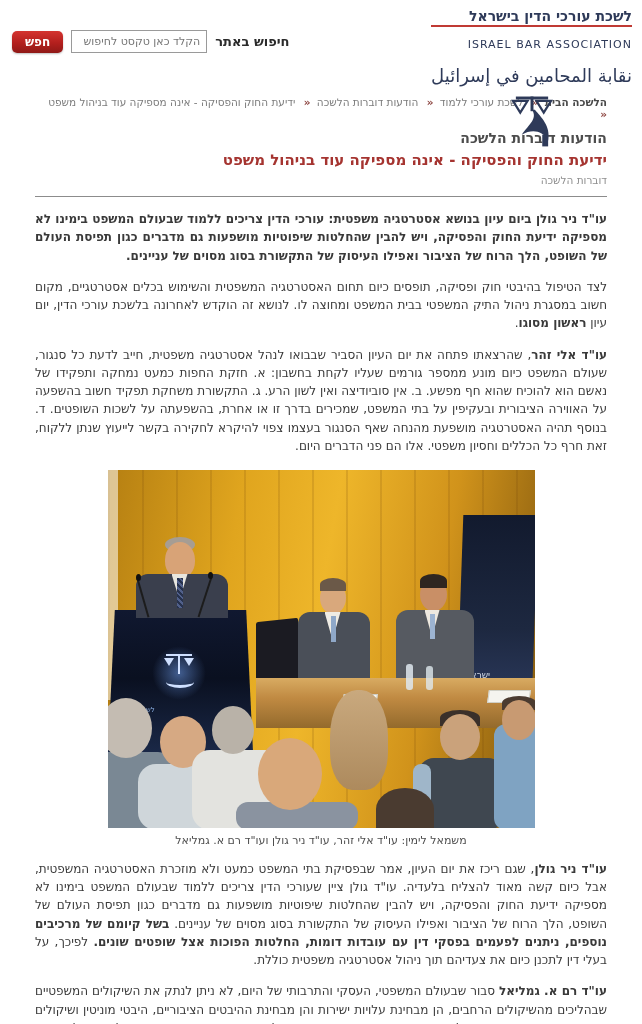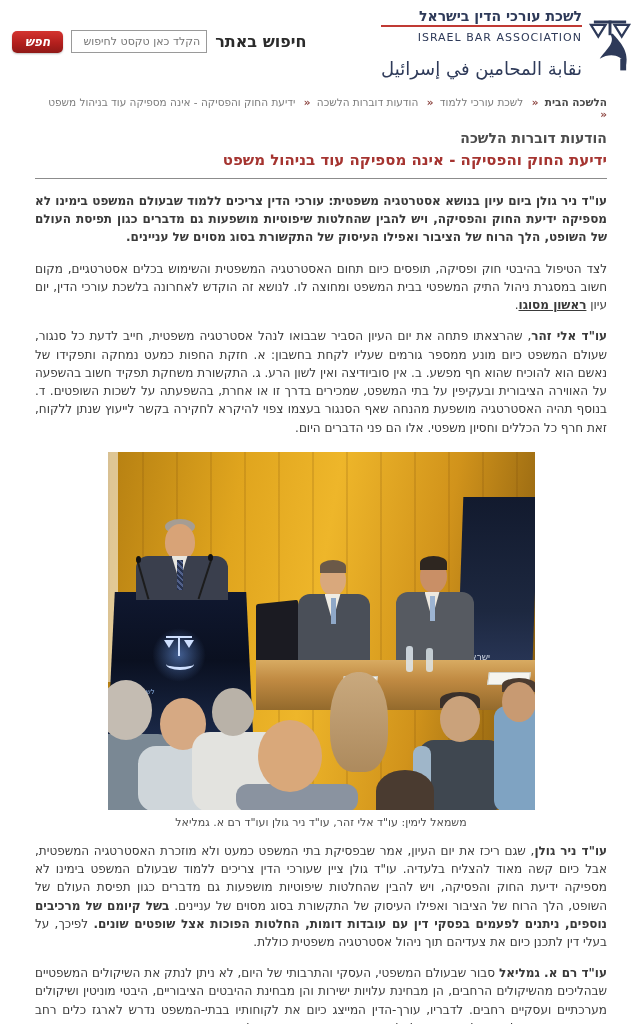--- a/index.html
+++ b/index.html
@@ -3,59 +3,58 @@
 <meta charset="utf-8">
 <style>
   * { box-sizing: border-box; margin: 0; padding: 0; }
   html,body { background:#ffffff; }
   body {
     width: 642px; height: 1024px; position: relative; overflow: hidden;
     font-family: "DejaVu Sans", sans-serif; color:#3a3a3a;
   }
   
   .header { position: relative; height: 90px; }
-  .logo { position:absolute; top:8px; right:10px; display:flex; align-items:center; gap:6px; }
+  .logo { position:absolute; top:8px; right:10px; display:flex; align-items:center; gap:6px;flex-direction:column; }
   .logo-text { text-align:right; color:#2e3a59; }
   .logo-he { font-size:14px; font-weight:bold; border-bottom:2px solid #c03a34; padding-bottom:1px; }
-  .logo-en { font-size:11px; letter-spacing:1px; margin-top:4px; }
+  .logo-en { font-size:11px; letter-spacing:1px; margin-top:11px; }
   .logo-ar { font-size:18px; margin-top:14px; }
   .logo-mark { width:44px; height:56px; }
   .search-area { position:absolute; top:30px; left:12px; direction:rtl; }
   .search-row { display:flex; align-items:center; gap:8px; }
-  .search-label { font-size:16px; font-weight:bold; color:#2b2b2b; }
+  .search-label { font-size:13px; font-weight:bold; color:#2b2b2b; }
   .search-input {
     width:136px; height:23px; border:1px solid #9a9a9a; font-size:11px; color:#555;
     padding:2px 6px; direction:rtl; font-family:"DejaVu Sans",sans-serif;
   }
   .search-btn {
     background:linear-gradient(180deg,#d43430 0%, #b31f1d 55%, #8f1917 100%);
     color:#fff; font-size:12px; font-weight:bold; border:none; border-radius:5px;
     padding:4px 13px; cursor:pointer; font-family:"DejaVu Sans",sans-serif;
     box-shadow:0 1px 2px rgba(0,0,0,.25);
-    font-style:italic;
   }
   .advanced { margin-top:6px; font-size:11px; color:#8a8a8a; direction:rtl; text-align:left; padding-left:44px; cursor:pointer; }
   .advanced .sep { color:#9c3c37; font-weight:bold; }
   
   .breadcrumb { direction:rtl; text-align:right; padding:6px 35px 0; font-size:10.5px; color:#7b7b7b; }
   .breadcrumb .crumb { margin-left:3px; cursor:pointer; }
   .breadcrumb .crumb.first { font-weight:bold; color:#4a4a4a; }
   .breadcrumb .sep { color:#8d4540; margin-left:5px; font-weight:bold; }
   
   .section-head { direction:rtl; margin:10px 35px 0; font-size:14px; font-weight:bold; color:#4d4d4d; }
   .article-title { direction:rtl; margin:5px 35px 0; font-size:15px; font-weight:bold; color:#a53430; }
   .meta { direction:rtl; margin:4px 35px 0; font-size:10.5px; color:#8f8f8f; line-height:1.35; }
   .head-divider { border:none; border-top:1px solid #8c8c8c; margin:9px 35px 0; }
   
   .para {
     direction:rtl; text-align:justify; margin:13px 35px 0;
     font-size:12px; line-height:1.52; color:#3a3a3a;
   }
   .para .b { font-weight:bold; }
-  .para .u { text-decoration:underline; }
+  .para .u { }
   .para.all-bold { font-weight:bold; }
   
   .photo-wrap { width:427px; height:358px; margin:15px auto 5px; position:relative; overflow:hidden; background:#d99b1f; }
   .photo-wrap div { position:absolute; }
   .ph-wood { inset:0; background:linear-gradient(100deg,#b57f12 0%,#e0a51e 28%,#eeb62a 48%,#d1931b 72%,#7d550e 100%); }
   .ph-grain { inset:0; background:repeating-linear-gradient(90deg, rgba(110,65,8,.16) 0 2px, transparent 2px 34px); }
   .ph-light { left:0; top:0; width:10px; height:230px; background:rgba(255,255,255,.55); }
   .ph-banner { left:352px; top:45px; width:75px; height:190px; background:linear-gradient(180deg,#121a2e 0%,#1d2840 60%,#2c3a5e 100%); transform:skewX(-2deg); }
   .ph-banner-he { left:358px; top:200px; color:#d7deea; font-size:9px; }
   .ph-banner-en { left:360px; top:214px; color:#aeb9cc; font-size:7px; letter-spacing:1px; }
@@ -147,20 +146,21 @@
   <span class="sep">«</span>
   <span class="crumb">הודעות דוברות הלשכה</span>
   <span class="sep">«</span>
   <span class="crumb">ידיעת החוק והפסיקה - אינה מספיקה עוד בניהול משפט</span>
   <span class="sep">«</span>
 </div>
 
 <div class="section-head">הודעות דוברות הלשכה</div>
 <h1 class="article-title">ידיעת החוק והפסיקה - אינה מספיקה עוד בניהול משפט</h1>
 <div class="meta">
+  <div>דוברות הלשכה</div>
 </div>
 <hr class="head-divider">
 
 <p class="para all-bold"><span>עו"ד ניר גולן ביום עיון בנושא אסטרטגיה משפטית: עורכי הדין צריכים ללמוד שבעולם המשפט בימינו לא מספיקה ידיעת החוק והפסיקה, ויש להבין שהחלטות שיפוטיות מושפעות גם מדברים כגון תפיסת העולם של השופט, הלך הרוח של הציבור ואפילו העיסוק של התקשורת בסוג מסוים של עניינים.</span></p>
 
 <p class="para"><span>לצד הטיפול בהיבטי חוק ופסיקה, תופסים כיום תחום האסטרטגיה המשפטית והשימוש בכלים אסטרטגיים, מקום חשוב במסגרת ניהול התיק המשפטי בבית המשפט ומחוצה לו. לנושא זה הוקדש לאחרונה בלשכת עורכי הדין, יום עיון </span><span class="b u">ראשון מסוגו</span><span>.</span></p>
 
 <p class="para"><span class="b">עו"ד אלי זהר</span><span>, שהרצאתו פתחה את יום העיון הסביר שבבואו לנהל אסטרטגיה משפטית, חייב לדעת כל סנגור, שעולם המשפט כיום מונע ממספר גורמים שעליו לקחת בחשבון: א. חזקת החפות כמעט נמחקה ותפקידו של נאשם הוא להוכיח שהוא חף מפשע. ב. אין סוביודיצה ואין לשון הרע. ג. התקשורת משחקת תפקיד חשוב בהשפעה על האווירה הציבורית ובעקיפין על בתי המשפט, שמכירים בדרך זו או אחרת, בהשפעתה על לשכות השופטים. ד. בנוסף תהיה האסטרטגיה מושפעת מהנחה שאף הסנגור בעצמו צפוי להיקרא לחקירה בקשר לייעוץ שנתן ללקוח, זאת חרף כל הכללים וחסיון משפטי. אלו הם פני הדברים היום.</span></p>
 
 <div class="photo-wrap">

